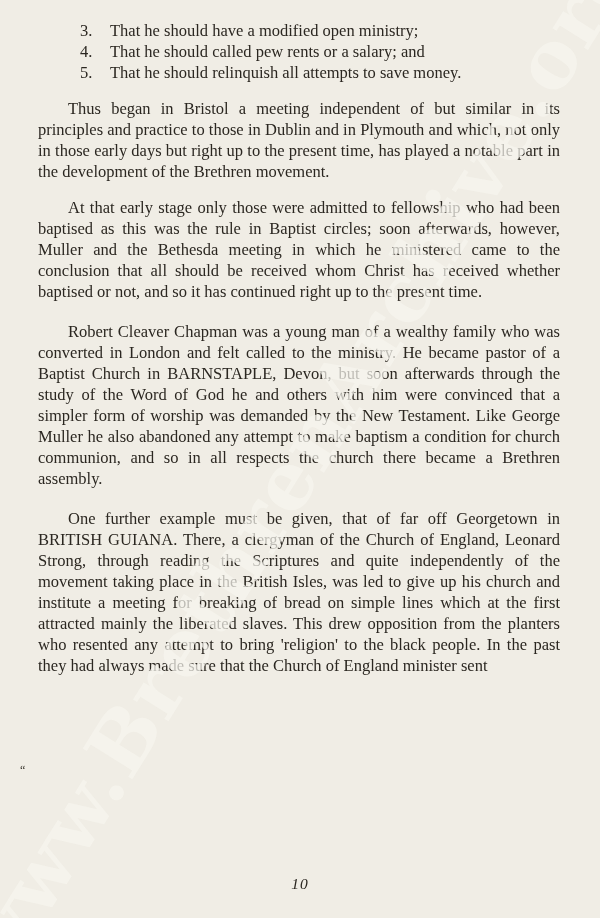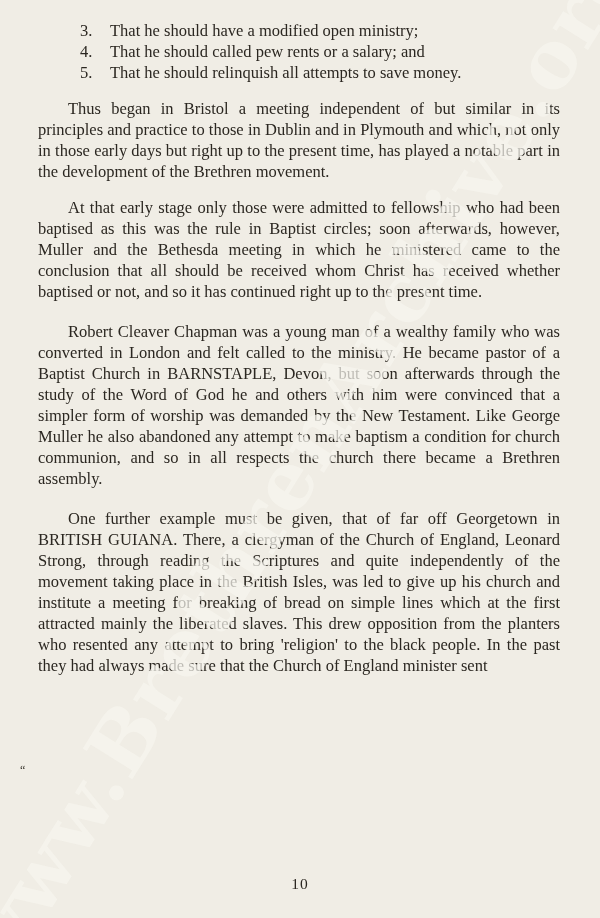--- a/index.html
+++ b/index.html
@@ -48,20 +48,21 @@
     margin-top: 19px;
   }
   .page-number {
     position: absolute;
     left: 0;
     right: 0;
     bottom: 24px;
     text-align: center;
     font-size: 15.5px;
     letter-spacing: 1px;
+    font-style: italic;
   }
   .watermark {
     position: absolute;
     left: 50%;
     top: 50%;
     transform: translate(-50%, -50%) rotate(-58deg);
     transform-origin: center center;
     font-family: "DejaVu Serif", serif;
     font-weight: bold;
     font-size: 80px;

